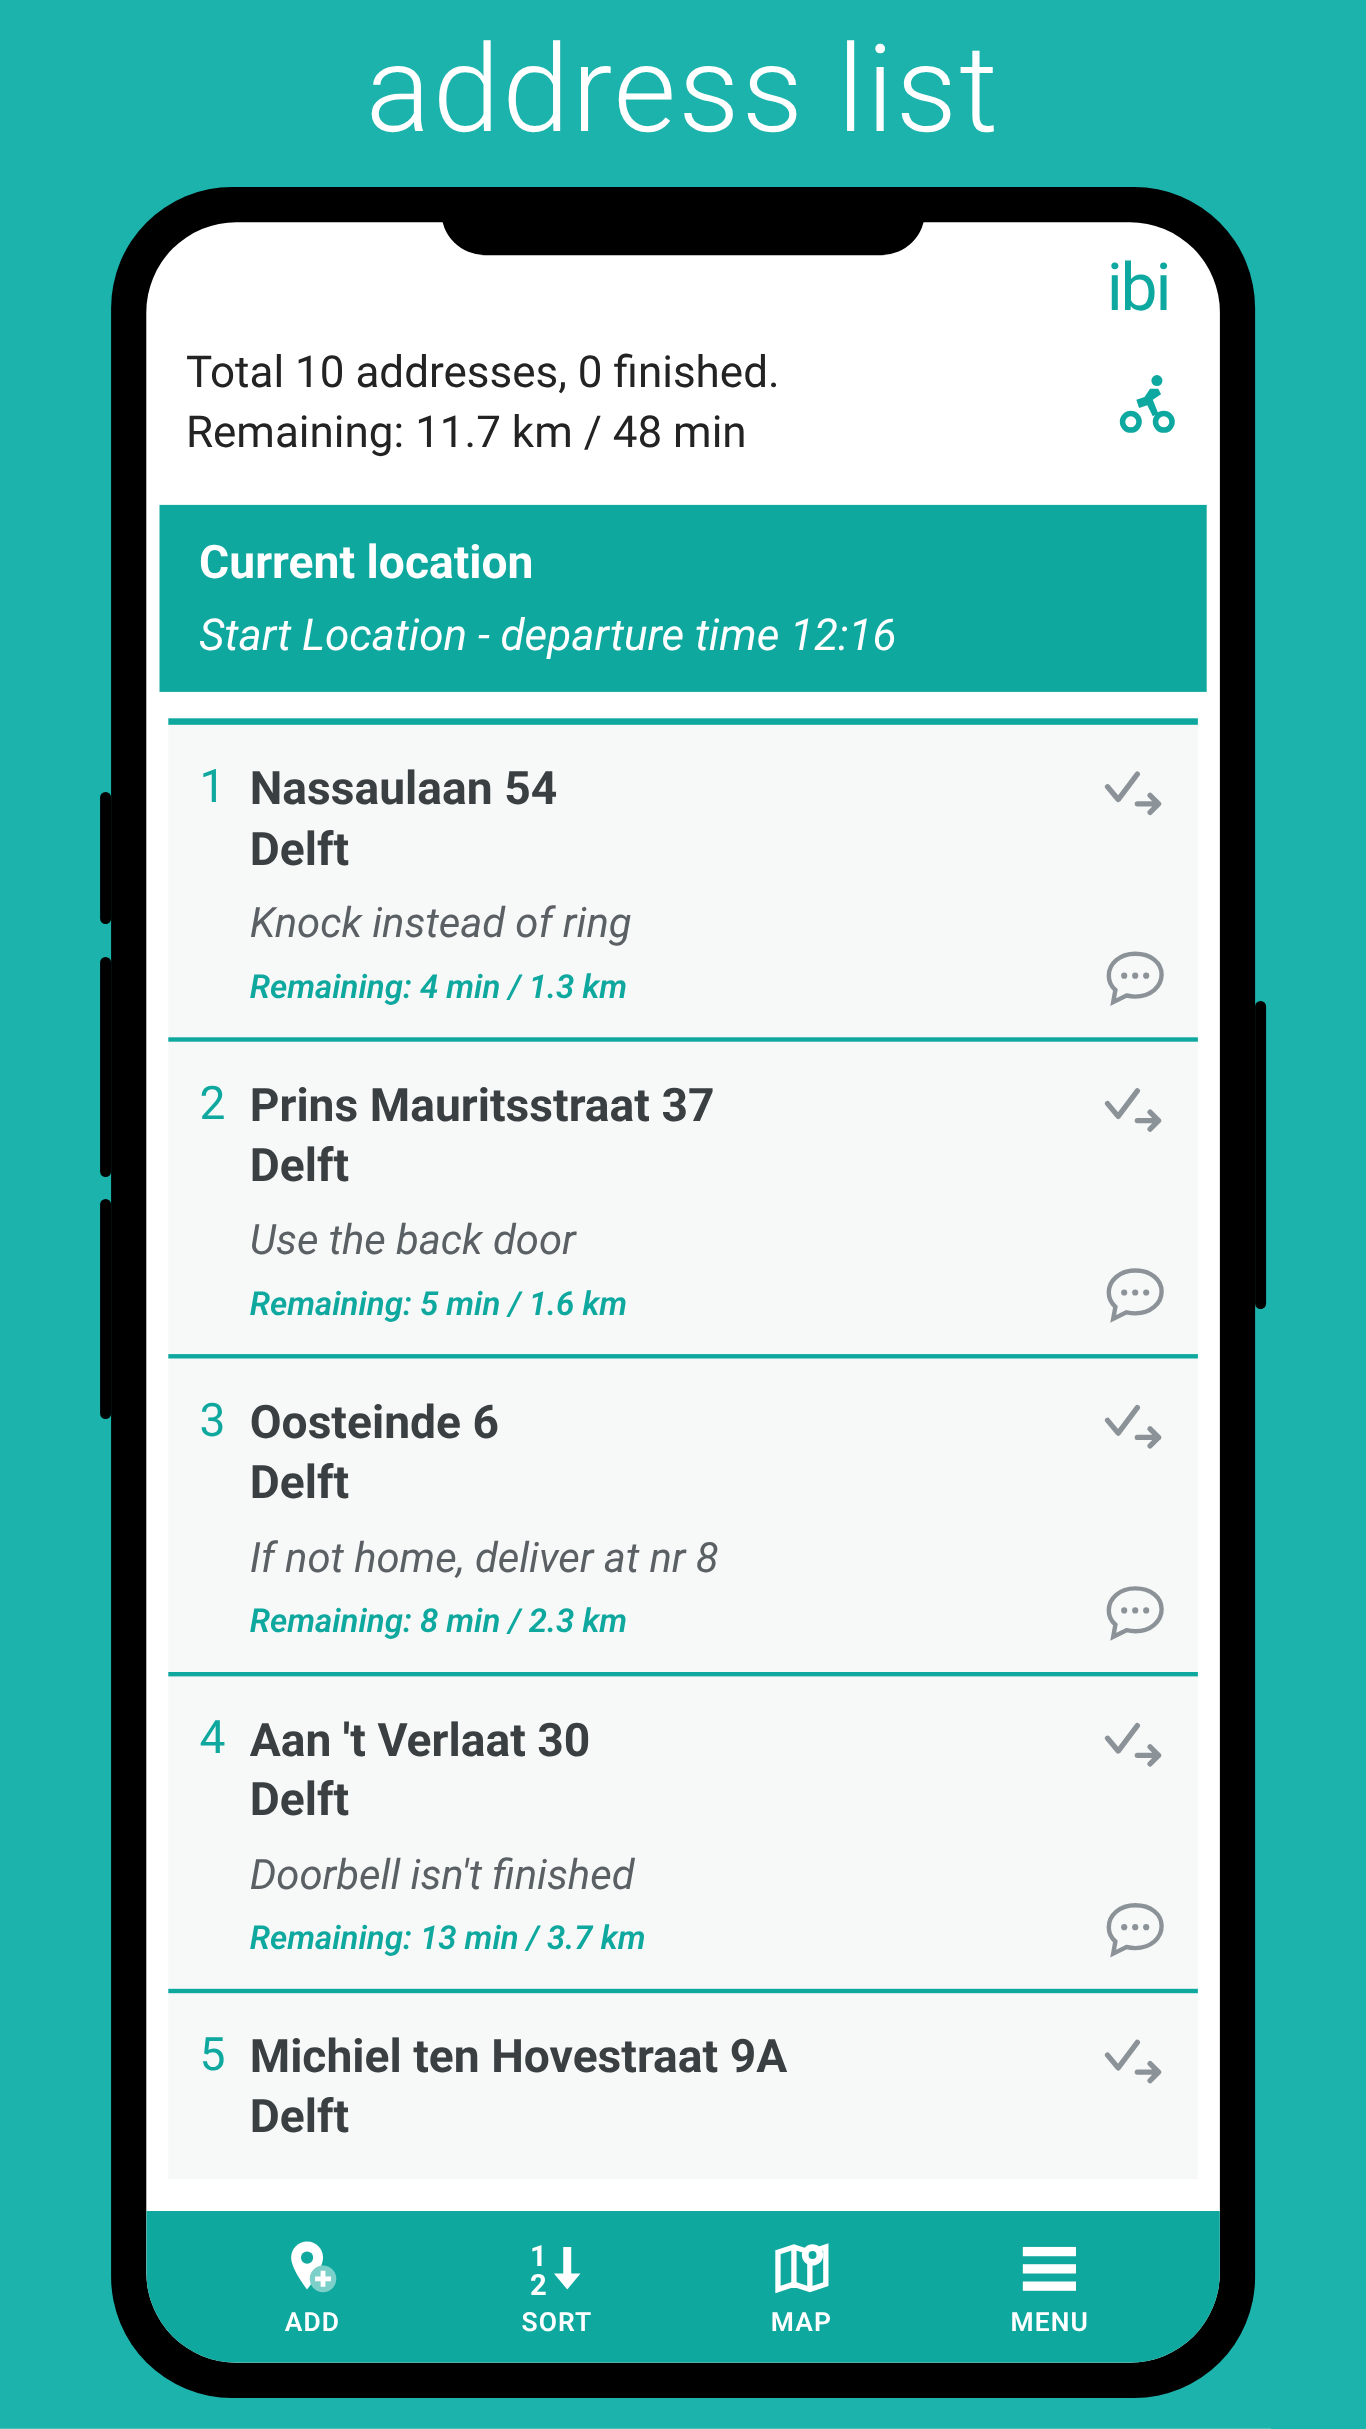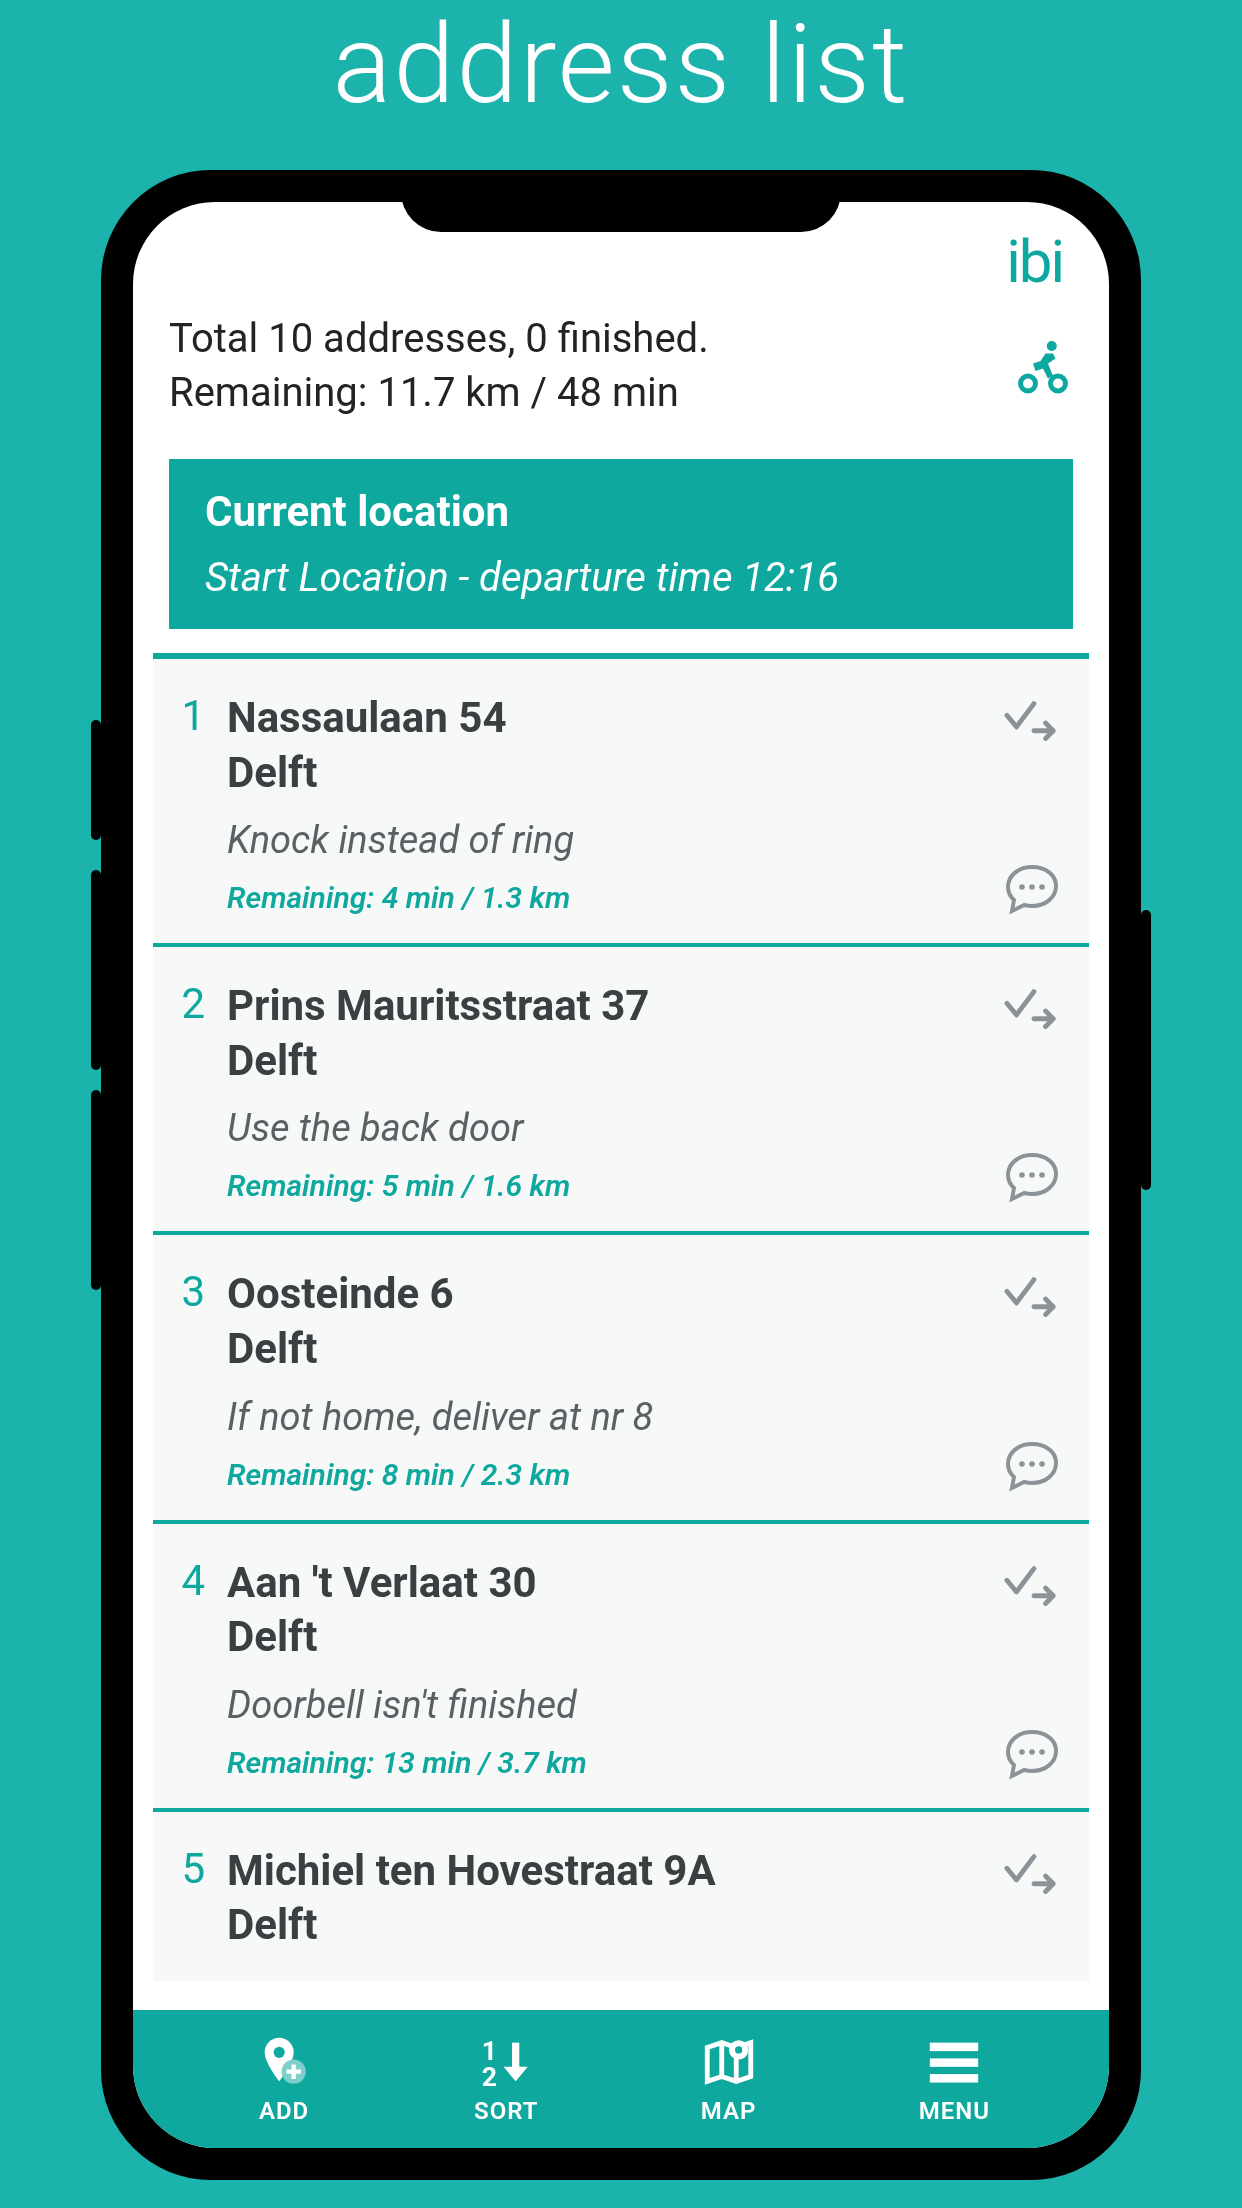--- a/index.html
+++ b/index.html
@@ -10,21 +10,21 @@
   font-family: -apple-system, "Segoe UI", Roboto, Arial, sans-serif;
   overflow: hidden;
   position: relative;
 }
 .page-title {
   text-align: center;
   color: #fff;
   font-size: 110px;
   font-weight: 300;
   letter-spacing: 2px;
-  padding-top: 0;
+  padding-top: 17px;
 }
 .phone {
   position: absolute;
   left: 50%;
   top: 170px;
   transform: translateX(-50%);
   width: 1040px;
   height: 2010px;
   background: #000;
   border-radius: 110px;
@@ -83,21 +83,21 @@
 .summary-text {
   color: #232323;
   font-size: 40px;
   line-height: 1.35;
 }
 .cyclist-icon {
   width: 60px;
   height: 60px;
 }
 .current-location {
-  margin: 0 36px;
+  margin: 0 12px;
   background: #0ea89f;
   color: #fff;
   padding: 28px 36px;
 }
 .current-location .title {
   font-size: 42px;
   font-weight: 700;
 }
 .current-location .subtitle {
   font-size: 40px;

